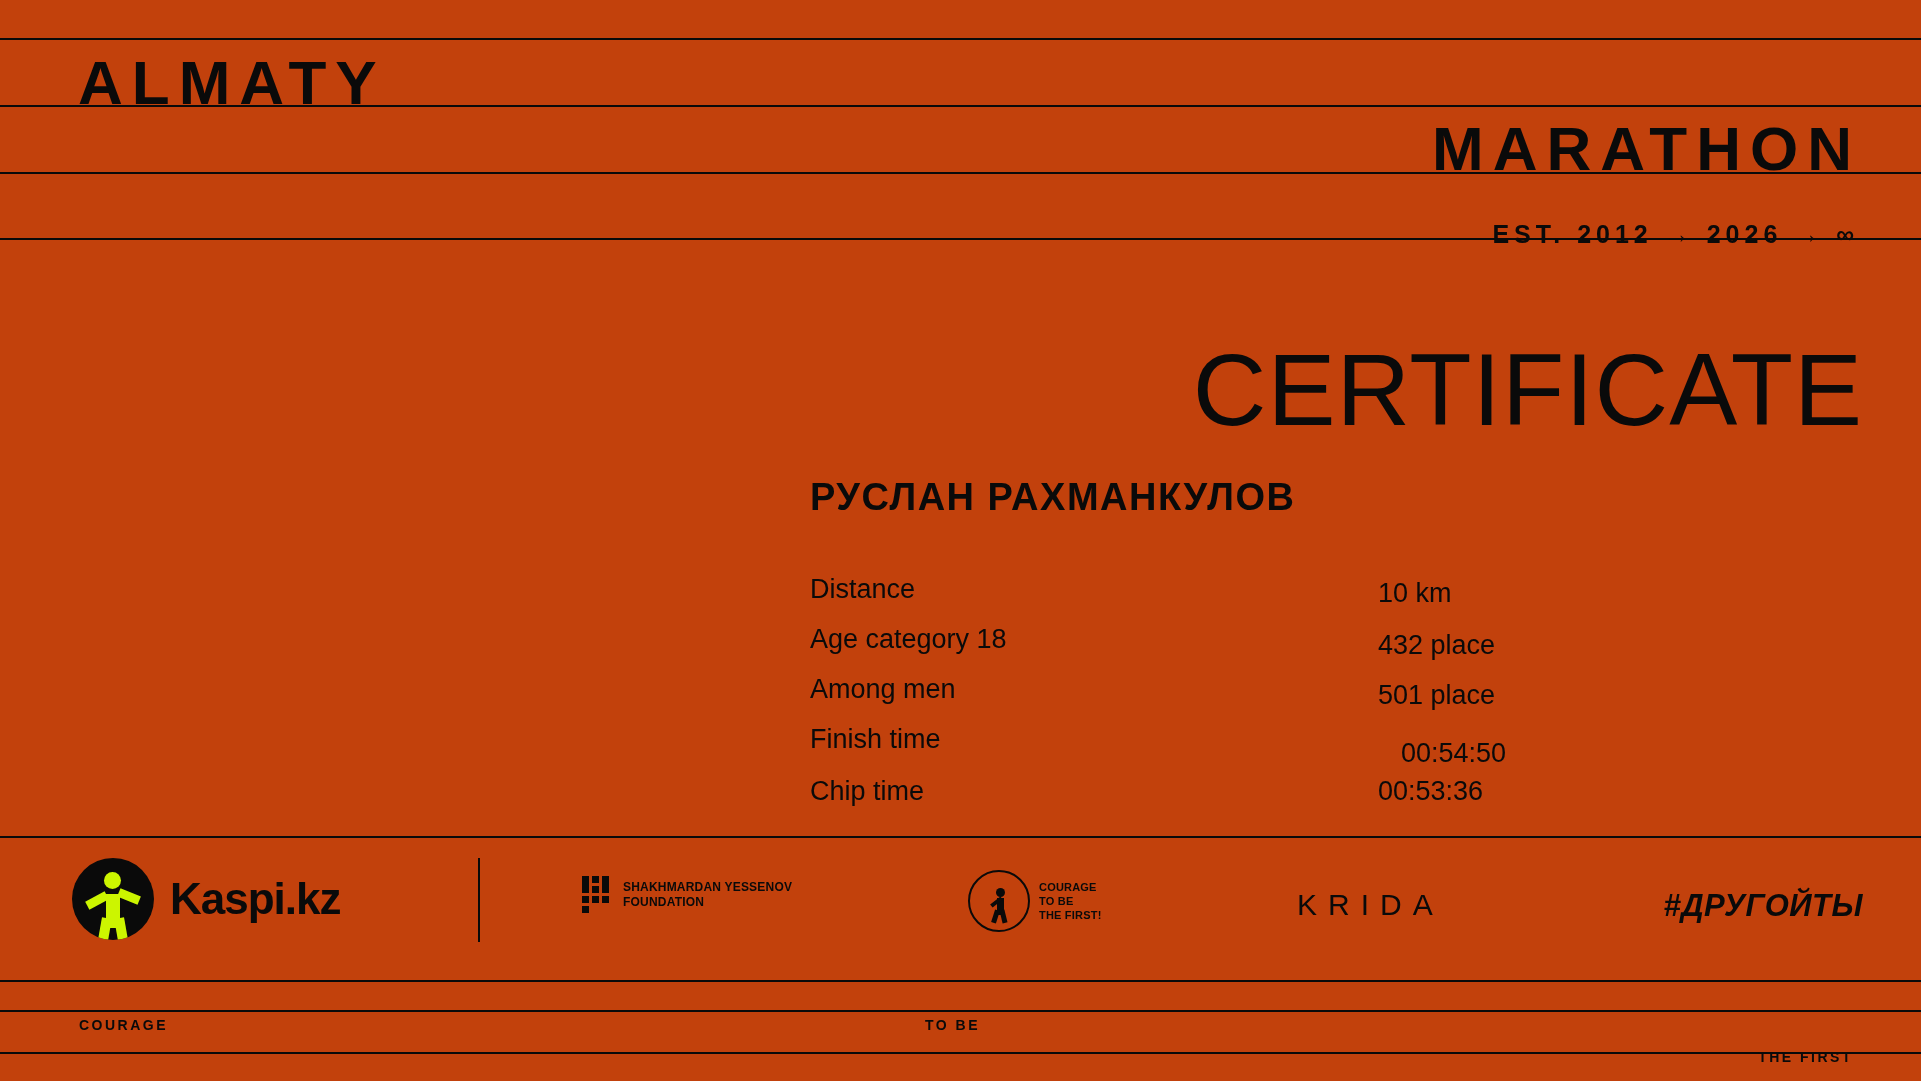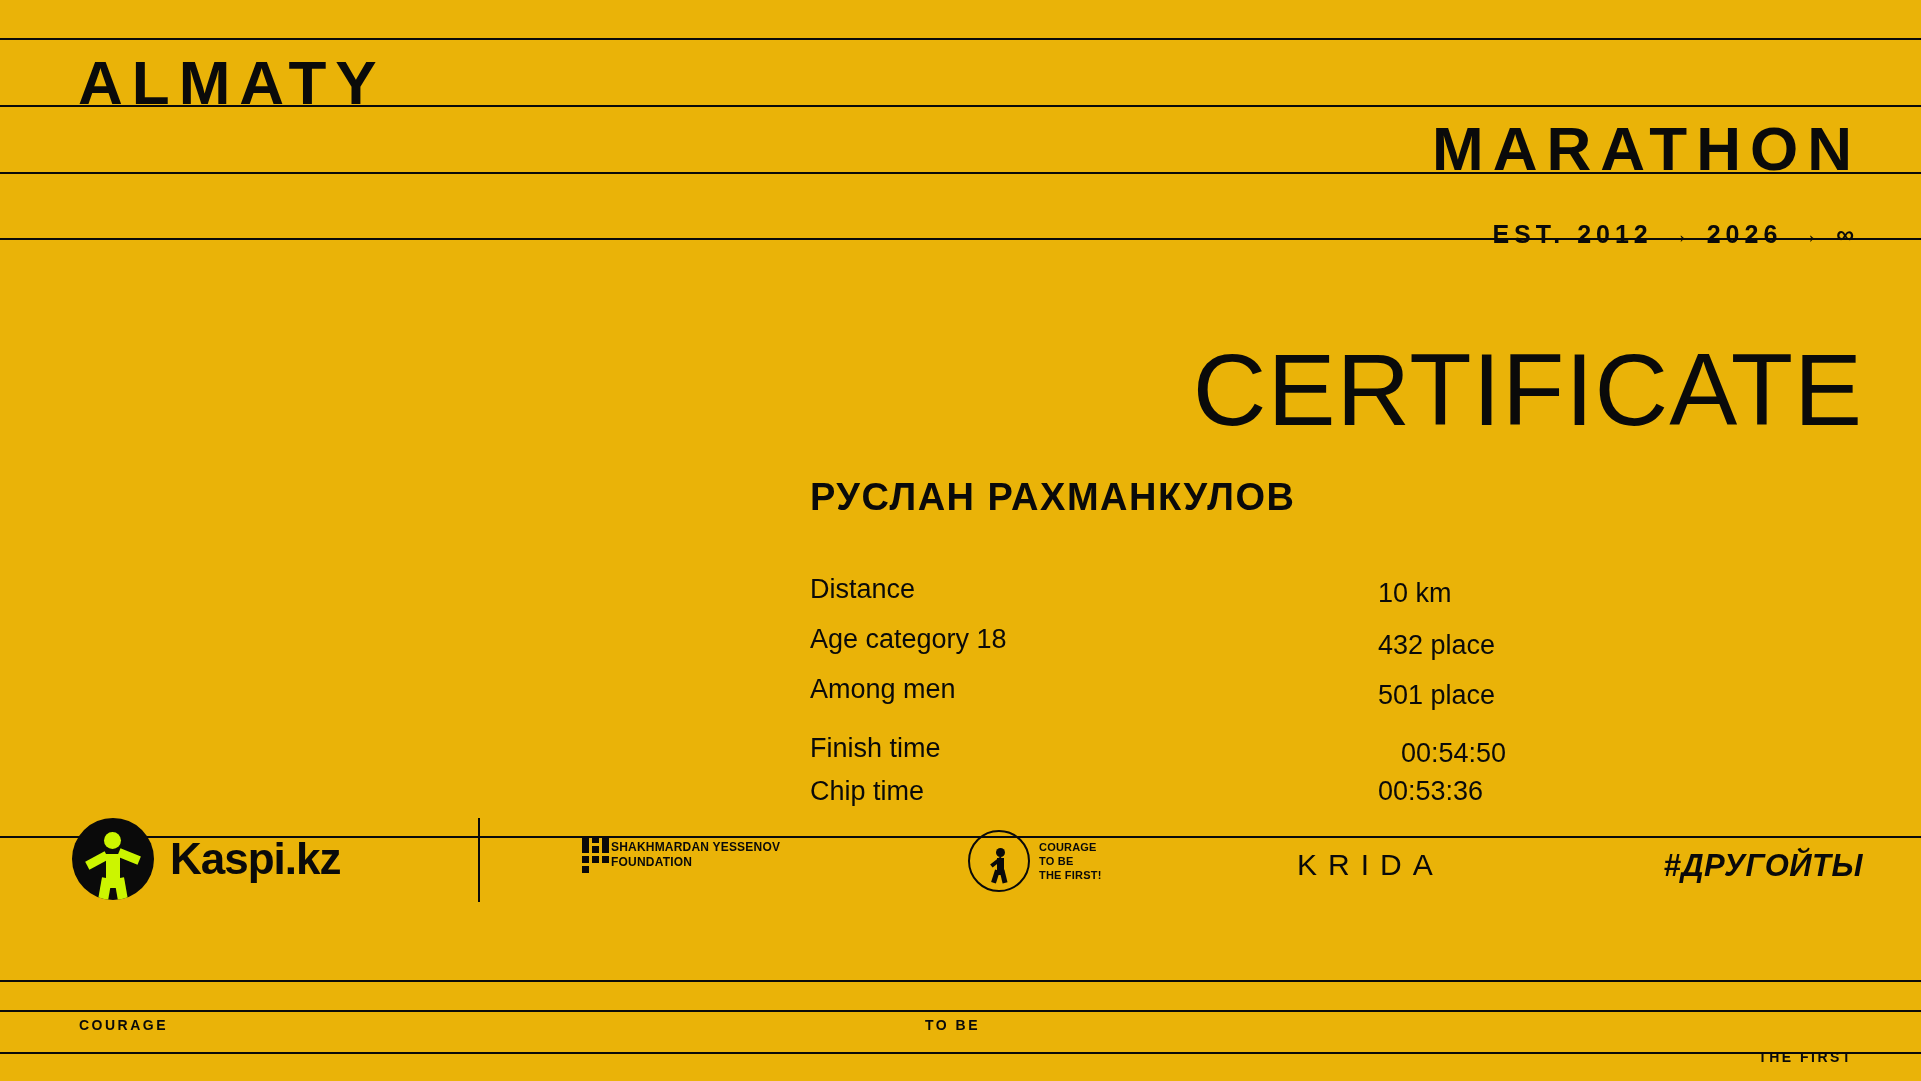--- a/index.html
+++ b/index.html
@@ -8,21 +8,21 @@
     height: 1081px;
     background: #ccf500;
     font-family: "Liberation Sans", sans-serif;
     color: #0a0a0a;
     overflow: hidden;
   }
   .cert {
     position: relative;
     width: 1921px;
     height: 1081px;
-    background: #eab308;
+    background: #c2410c;
   }
   
   .rule {
     position: absolute;
     left: 0;
     width: 1921px;
     height: 2px;
     background: #0a0a0a;
   }
   .rule.thin { height: 1.5px; }
@@ -108,30 +108,30 @@
     font-size: 27px;
     line-height: 1;
     white-space: nowrap;
   }
   .res-row.r0 .res-label { top: 6px; }
   .res-row.r0 .res-value { top: 10px; }
   .res-row.r1 .res-label { top: 4px; }
   .res-row.r1 .res-value { top: 10px; }
   .res-row.r2 .res-label { top: 2px; }
   .res-row.r2 .res-value { top: 8px; }
-  .res-row.r3 .res-label { top: 9px; text-align: center; }
+  .res-row.r3 .res-label { top: 0px; text-align: center; }
   .res-row.r3 .res-value { top: 14px; margin-left: 23px; }
   .res-row.r4 .res-label { top: 0px; }
   .res-row.r4 .res-value { top: 0px; }
 
   
   .sponsors {
     position: absolute;
     left: 0;
-    top: 800px;
+    top: 840px;
     width: 1921px;
     height: 143px;
   }
   .kaspi {
     position: absolute;
     left: 72px;
     top: 18px;
     display: flex;
     align-items: center;
     gap: 16px;
@@ -189,20 +189,21 @@
     width: 2px;
     height: 84px;
     background: #0a0a0a;
   }
   .yessenov {
     position: absolute;
     left: 582px;
     top: 36px;
     display: flex;
     align-items: center;
+    gap: 12px;
   }
   .yessenov .bars {
     display: grid;
     grid-template-columns: repeat(3, 7px);
     grid-auto-rows: 7px;
     gap: 3px;
     width: 29px;
   }
   .yessenov .bars i { display: block; background: #0a0a0a; width: 7px; height: 7px; }
   .yessenov .bars i.tall { height: 17px; grid-row: span 2; }

